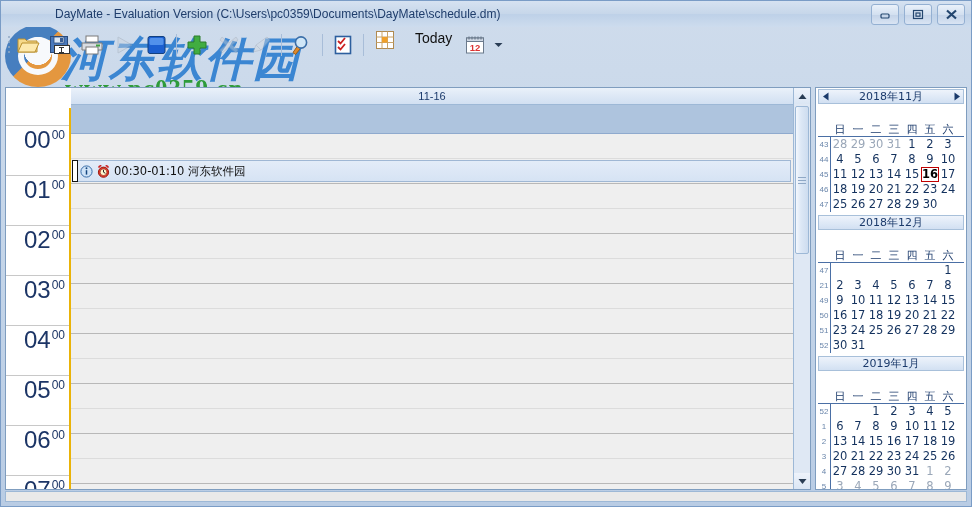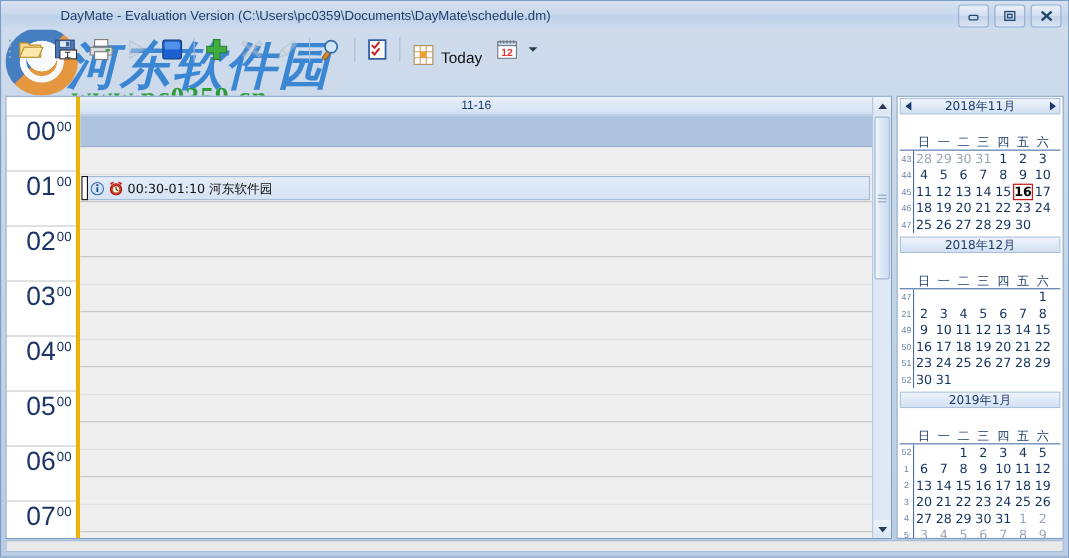--- a/index.html
+++ b/index.html
@@ -80,21 +80,21 @@
   }
   .grip{width:7px;height:22px;display:flex;flex-direction:column;justify-content:center;align-items:center;gap:3px;}
   .grip i{width:2px;height:2px;background:#90a8c4;border-radius:50%;display:block;}
   .tbtn{
     width:30px;height:30px;display:flex;align-items:center;justify-content:center;
     cursor:default;border:1px solid transparent;border-radius:3px;
   }
   .tbtn.dis{opacity:.42;}
   .tsep{width:1px;height:22px;background:#a8bdd8;margin:0 4px;}
   .today-btn{
-    height:30px;display:flex;align-items:flex-end;gap:6px;padding:0 6px;cursor:default;
+    height:30px;display:flex;align-items:flex-start;gap:20px;padding:0 6px;cursor:default;
     border:1px solid transparent;border-radius:3px;
   }
   .today-label{font-size:14px;color:#111;}
   .drop-arrow{
     width:14px;height:30px;display:flex;align-items:center;justify-content:center;cursor:default;
   }
 
   
   .content{
     position:absolute;left:4px;top:86px;right:4px;bottom:16px;
@@ -103,22 +103,23 @@
 
   
   .dayview{
     position:relative;
     width:812px;background:#ffffff;
     border:1px solid #7f9dbf;box-sizing:border-box;
     display:flex;flex-direction:column;overflow:hidden;
   }
   .dv-top{display:flex;flex:1;min-height:0;}
   .gutter{
-    width:63px;flex:0 0 63px;background:#fff;border-right:4px solid #eab308;
+    width:63px;flex:0 0 63px;background:#fff;border-right:2px solid #eab308;
     position:relative;
+    margin-top:20px;
   }
   .gutter-head{height:17px;background:#fff;}
   .hourcell{
     position:relative;height:50px;box-sizing:border-box;
     border-top:1px solid #c8c8c8;
     display:flex;align-items:flex-start;justify-content:flex-end;
     padding-right:4px;padding-top:1px;
   }
   .hourcell:first-of-type{border-top:none;}
   .hr{font-size:24px;color:#1c3566;line-height:26px;font-weight:500;}

